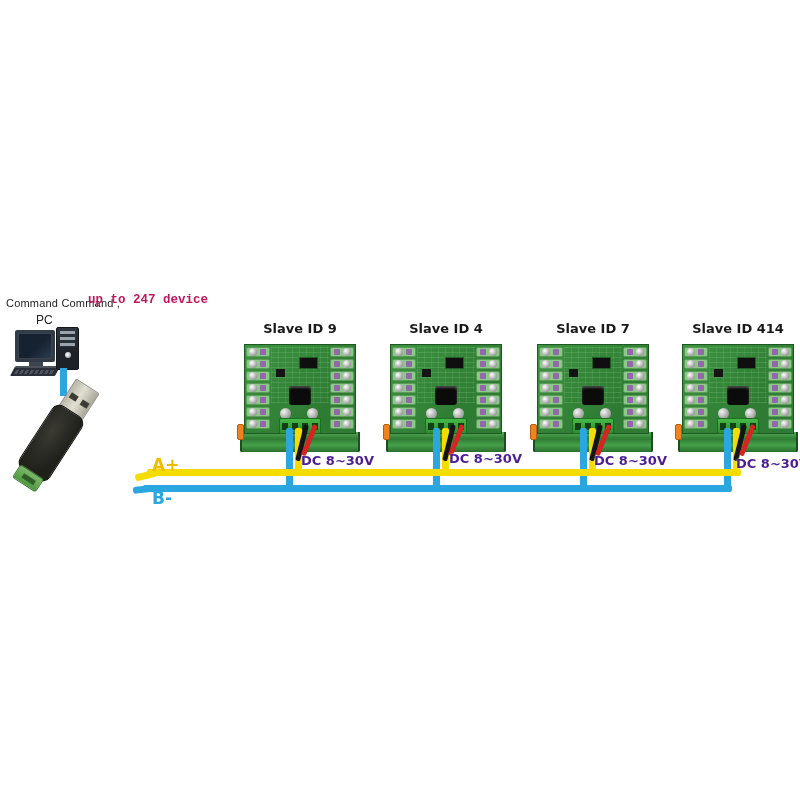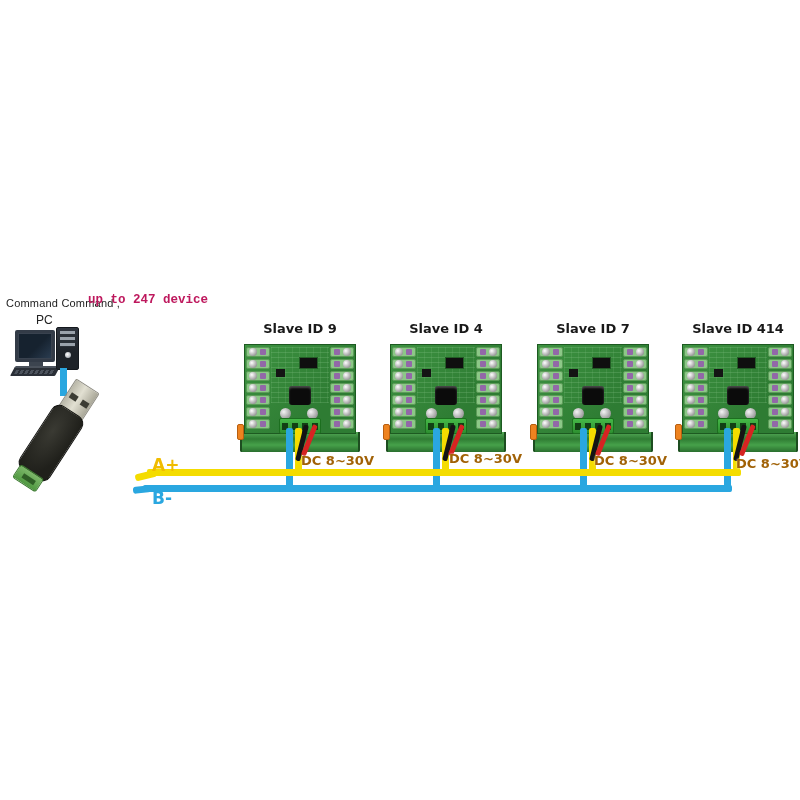--- a/index.html
+++ b/index.html
@@ -118,21 +118,21 @@
   .vwire { position:absolute; width:7px; z-index:3; border-radius:2px; }
   .vwire.b { top:428px; height:64px; background:var(--wire-b); }
   .vwire.a { top:428px; height:48px; background:var(--wire-a); }
   .pwire { position:absolute; top:425px; width:5px; z-index:3; border-radius:2px;
            transform-origin:50% 0; }
   .pwire.blk { height:37px; background:#141414; transform:rotate(14deg); }
   .pwire.red { height:33px; background:#d62422; transform:rotate(22deg); }
 
   .dc-label { position:absolute; z-index:6; white-space:nowrap;
            font-family:"DejaVu Sans", sans-serif; font-size:13px; font-weight:bold;
-           color:#a16207; text-shadow:0 0 2px #fff; }
+           color:#4c1d95; text-shadow:0 0 2px #fff; }
 
   
   .g1 .vwire.b { left:286px; } .g1 .vwire.a { left:295px; }
   .g1 .pwire.blk { left:304px; } .g1 .pwire.red { left:313px; }
   .g1 .dc-label { left:301px; top:453px; }
   .g2 .vwire.b { left:433px; } .g2 .vwire.a { left:442px; }
   .g2 .pwire.blk { left:451px; } .g2 .pwire.red { left:460px; }
   .g2 .dc-label { left:449px; top:451px; }
   .g3 .vwire.b { left:580px; } .g3 .vwire.a { left:589px; }
   .g3 .pwire.blk { left:598px; } .g3 .pwire.red { left:607px; }

